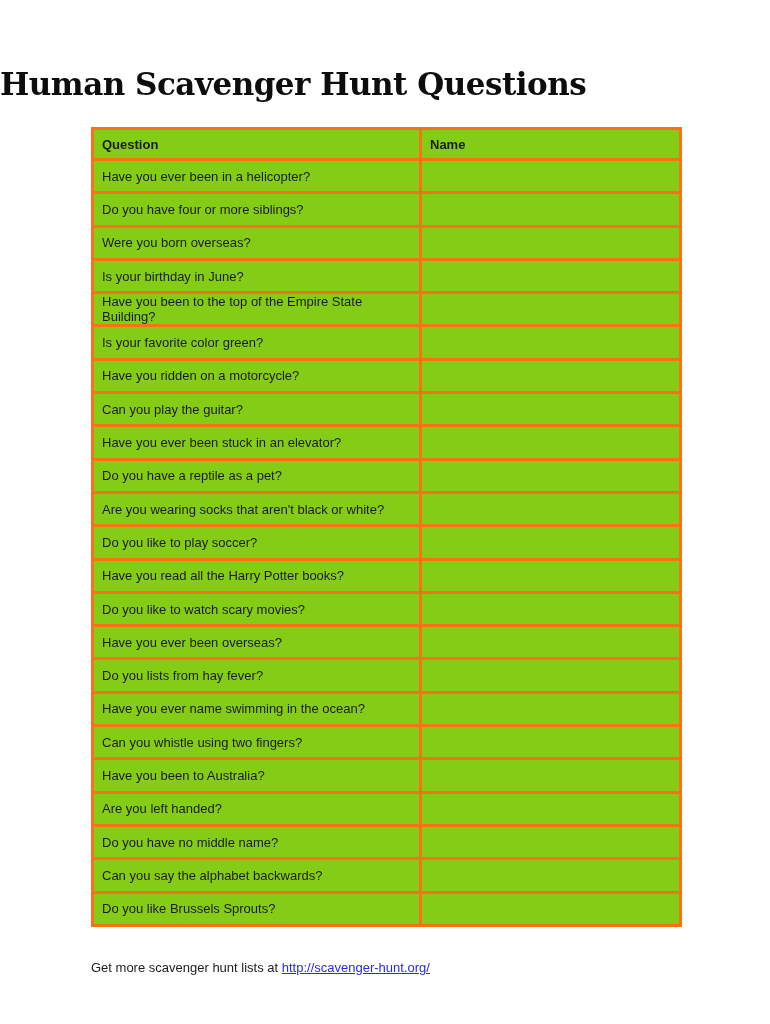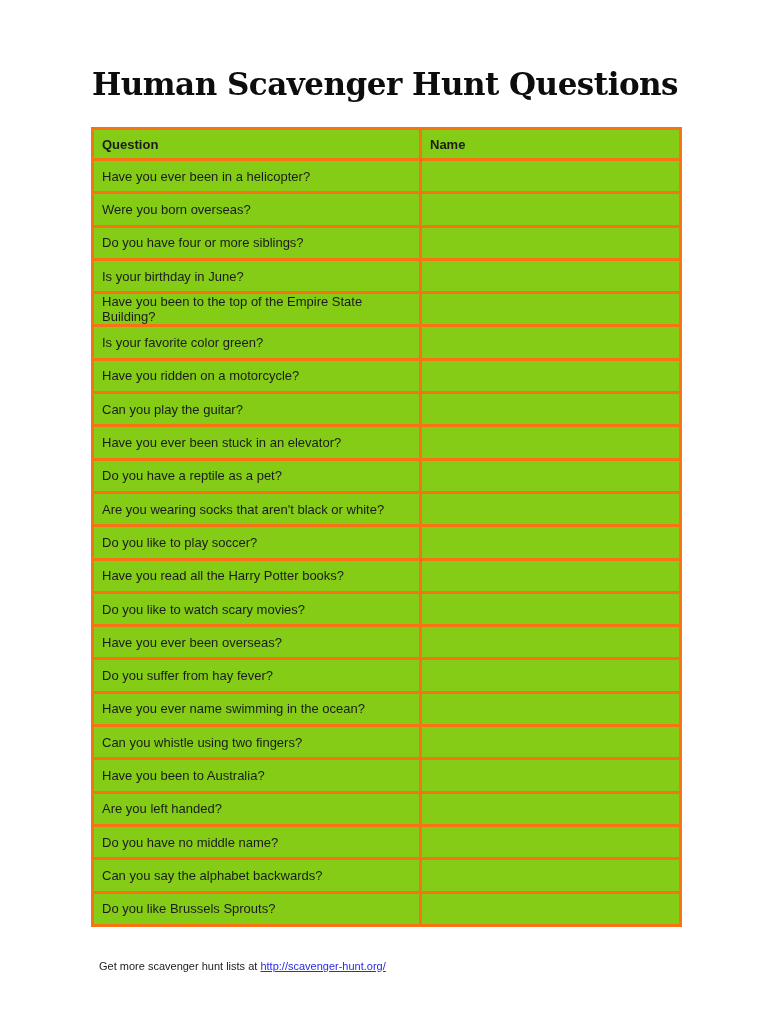--- a/index.html
+++ b/index.html
@@ -14,21 +14,21 @@
     background: #ffffff;
     font-family: "Liberation Sans", sans-serif;
     color: #1a1a1a;
     overflow: hidden;
   }
   .doc-title {
     position: absolute;
     top: 66px;
     left: 0;
     width: 100%;
-    text-align: center;
+    text-align: left;
     font-family: "DejaVu Serif", serif;
     font-weight: 700;
     font-size: 31px;
     letter-spacing: -0.5px;
     color: #0d0d0d;
   }
   .qtable-wrap {
     position: absolute;
     top: 127px;
     left: 91px;
@@ -55,22 +55,22 @@
   }
   table.qtable td {
     height: 30.3px;
     font-weight: 400;
   }
   col.q-col { width: 328px; }
   col.n-col { width: 260px; }
   .footer-line {
     position: absolute;
     top: 960px;
-    left: 99px;
-    font-size: 11px;
+    left: 91px;
+    font-size: 13px;
     color: #1c1c1c;
     white-space: nowrap;
   }
   .footer-link {
     color: #2a2ae8;
     text-decoration: underline;
     cursor: pointer;
   }
 </style>
 </head>
@@ -92,25 +92,25 @@
           <th>Name</th>
         </tr>
       </thead>
       <tbody id="question-rows">
 
       <tr>
             <td>Have you ever been in a helicopter?</td>
             <td>&nbsp;</td>
           </tr>
           <tr>
-            <td>Were you born overseas?</td>
+            <td>Do you have four or more siblings?</td>
             <td>&nbsp;</td>
           </tr>
           <tr>
-            <td>Do you have four or more siblings?</td>
+            <td>Were you born overseas?</td>
             <td>&nbsp;</td>
           </tr>
           <tr>
             <td>Is your birthday in June?</td>
             <td>&nbsp;</td>
           </tr>
           <tr>
             <td>Have you been to the top of the Empire State Building?</td>
             <td>&nbsp;</td>
           </tr>
@@ -148,21 +148,21 @@
           </tr>
           <tr>
             <td>Do you like to watch scary movies?</td>
             <td>&nbsp;</td>
           </tr>
           <tr>
             <td>Have you ever been overseas?</td>
             <td>&nbsp;</td>
           </tr>
           <tr>
-            <td>Do you suffer from hay fever?</td>
+            <td>Do you lists from hay fever?</td>
             <td>&nbsp;</td>
           </tr>
           <tr>
             <td>Have you ever name swimming in the ocean?</td>
             <td>&nbsp;</td>
           </tr>
           <tr>
             <td>Can you whistle using two fingers?</td>
             <td>&nbsp;</td>
           </tr>

